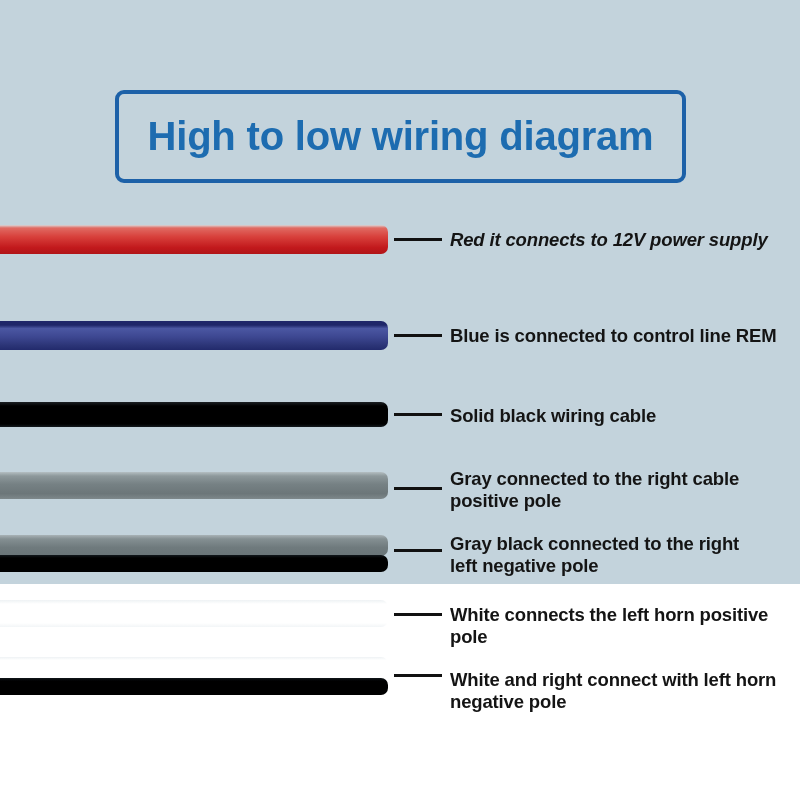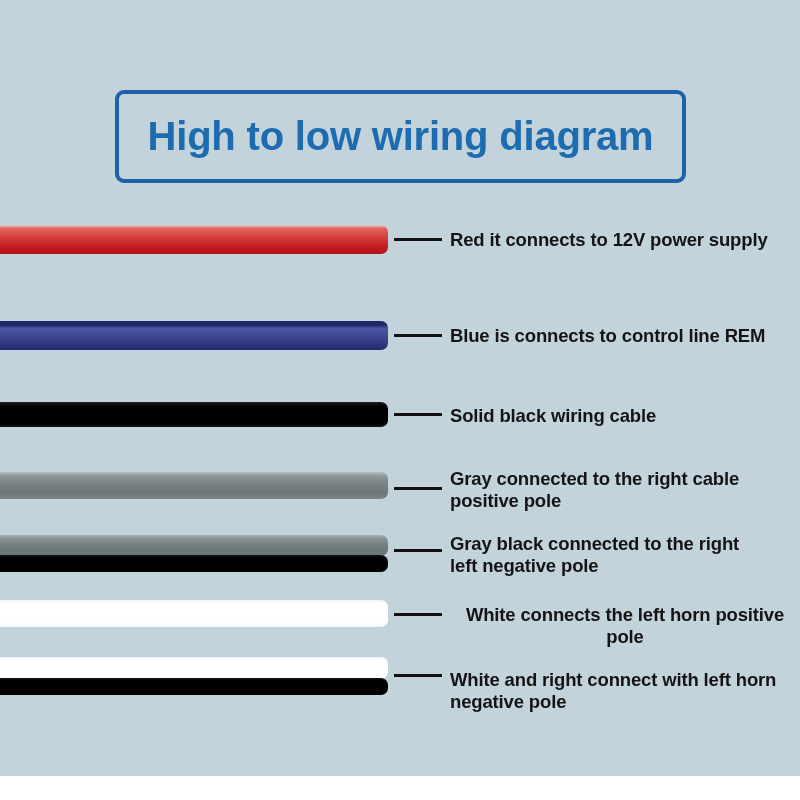--- a/index.html
+++ b/index.html
@@ -9,21 +9,21 @@
   body {
     width: 800px;
     height: 800px;
     overflow: hidden;
     font-family: "Liberation Sans", sans-serif;
   }
 
   #canvas {
     position: relative;
     width: 800px;
-    height: 776px;
+    height: 584px;
     background: #c3d3dc;
   }
 
   
   #title-box {
     position: absolute;
     left: 115px;
     top: 90px;
     width: 571px;
     height: 93px;
@@ -85,30 +85,30 @@
   <div id="title-box">
     <div id="title-text">High to low wiring diagram</div>
   </div>
 
   <div class="wire-row">
     <div class="wire" style="top:225px;">
       <div class="band" style="top:0; width:400px; height:29px;
                   background:linear-gradient(to bottom,#d9d6d8 0px,#e06a62 3px,#d8413c 40%,#c2191c 78%,#b01418 100%);"></div>
     </div>
     <div class="leader" style="left:394px; top:238px; width:48px;"></div>
-    <div class="label" style="left:450px; top:229px;">Red it connects to 12V power supply</div>
+    <div class="label" style="left:450px; top:229px;font-style:italic;">Red it connects to 12V power supply</div>
   </div>
 
   <div class="wire-row">
     <div class="wire" style="top:321px;">
       <div class="band" style="top:0; width:400px; height:29px;
                   background:linear-gradient(to bottom,#1f2769 0px,#1f2769 14%,#4b57a2 26%,#3d4791 55%,#2b3476 85%,#222a6c 100%);"></div>
     </div>
     <div class="leader" style="left:394px; top:334px; width:48px;"></div>
-    <div class="label" style="left:450px; top:325px;">Blue is connects to control line REM</div>
+    <div class="label" style="left:450px; top:325px;">Blue is connected to control line REM</div>
   </div>
 
   <div class="wire-row">
     <div class="wire" style="top:402px;">
       <div class="band" style="top:0; width:400px; height:25px;
                   background:linear-gradient(to bottom,#1c2024 0px,#000000 4px,#000000 88%,#141a1e 100%);"></div>
     </div>
     <div class="leader" style="left:394px; top:413px; width:48px;"></div>
     <div class="label" style="left:450px; top:405px;">Solid black wiring cable</div>
   </div>
@@ -134,21 +134,21 @@
     <div class="label" style="left:450px; top:533px;">Gray black connected to the right
 left negative pole</div>
   </div>
 
   <div class="wire-row">
     <div class="wire" style="top:600px;">
       <div class="band" style="top:0; width:400px; height:27px;
                   background:linear-gradient(to bottom,#eef2f4 0px,#ffffff 4px,#ffffff 85%,#f2f5f7 100%);"></div>
     </div>
     <div class="leader" style="left:394px; top:613px; width:48px;"></div>
-    <div class="label" style="left:450px; top:604px;text-align:center;">White connects the left horn positive pole</div>
+    <div class="label" style="left:450px; top:604px;">White connects the left horn positive pole</div>
   </div>
 
   <div class="wire-row">
     <div class="wire" style="top:657px;">
       <div class="band" style="top:0; width:400px; height:22px;
                   background:linear-gradient(to bottom,#eef2f4 0px,#ffffff 3px,#ffffff 100%);"></div>
       <div class="band" style="top:21px; width:400px; height:17px;
                   background:linear-gradient(to bottom,#10161a 0px,#000000 3px,#000000 100%);"></div>
     </div>
     <div class="leader" style="left:394px; top:674px; width:48px;"></div>

